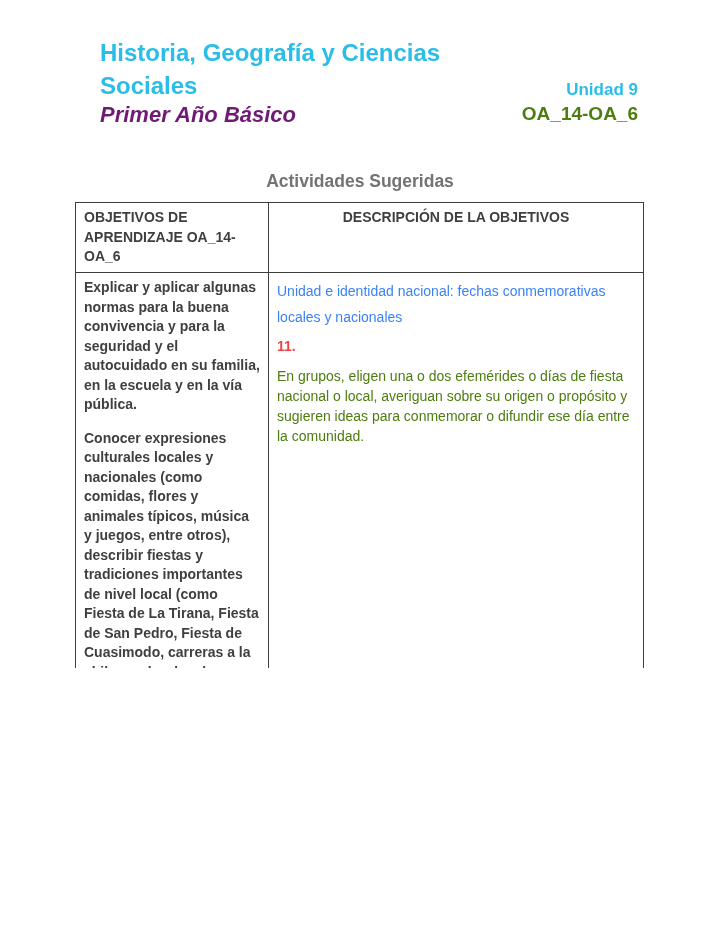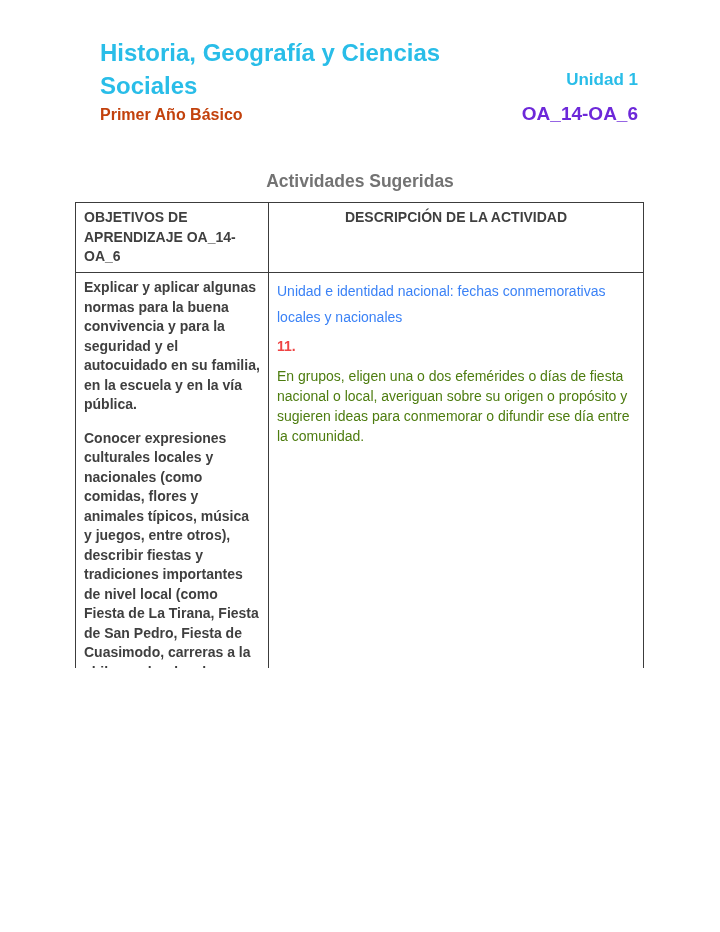--- a/index.html
+++ b/index.html
@@ -29,41 +29,41 @@
     margin: 0;
     max-width: 410px;
     color: #29bde8;
     font-size: 24px;
     line-height: 33px;
     font-weight: bold;
     letter-spacing: 0;
   }
   .doc-subtitle {
     margin: 1px 0 0 0;
-    color: #c2410c;
-    font-size: 16px;
+    color: #701a75;
+    font-size: 22px;
     line-height: 23px;
     font-weight: bold;
+    font-style: italic;
   }
   .header-right {
     text-align: right;
     white-space: nowrap;
   }
   .unit-label {
     color: #29bde8;
     font-size: 17px;
     line-height: 24px;
     font-weight: bold;
   }
   .oa-label {
-    color: #6d28d9;
+    color: #4d7c0f;
     font-size: 19px;
     line-height: 24px;
     font-weight: bold;
-    margin-top: 10px;
   }
 
   
   .section-title {
     margin: 44px 0 0 0;
     text-align: center;
     color: #737373;
     font-size: 17.5px;
     line-height: 22px;
     font-weight: bold;
@@ -129,36 +129,36 @@
 <body>
 
 <div class="page">
 
   <header class="header">
     <div class="header-left">
       <h1 class="doc-title">Historia, Geografía y Ciencias Sociales</h1>
       <div class="doc-subtitle">Primer Año Básico</div>
     </div>
     <div class="header-right">
-      <div class="unit-label">Unidad 1</div>
+      <div class="unit-label">Unidad 9</div>
       <div class="oa-label">OA_14-OA_6</div>
     </div>
   </header>
 
   <h2 class="section-title">Actividades Sugeridas</h2>
 
   <table class="activity-table">
     <colgroup>
       <col class="c1">
       <col class="c2">
     </colgroup>
     <thead>
       <tr class="row-header">
         <th class="col1-header">OBJETIVOS DE APRENDIZAJE OA_14-OA_6</th>
-        <th class="col2-header">DESCRIPCIÓN DE LA ACTIVIDAD</th>
+        <th class="col2-header">DESCRIPCIÓN DE LA OBJETIVOS</th>
       </tr>
     </thead>
     <tbody>
       <tr class="row-body">
         <td class="objectives">
           <p>Explicar y aplicar algunas normas para la buena convivencia y para la seguridad y el autocuidado en su familia, en la escuela y en la vía pública.</p>
           <p>Conocer expresiones culturales locales y nacionales (como comidas, flores y animales típicos, música y juegos, entre otros), describir fiestas y tradiciones importantes de nivel local (como Fiesta de La Tirana, Fiesta de San Pedro, Fiesta de Cuasimodo, carreras a la chilena, el rodeo, la vendimia y la fundación del pueblo o de la ciudad, entre otras) y reconocer estas expresiones como elementos de unidad e identidad local y/o nacional.</p>
         </td>
         <td class="activity">
           <p class="activity-heading">Unidad e identidad nacional: fechas conmemorativas locales y nacionales</p>

